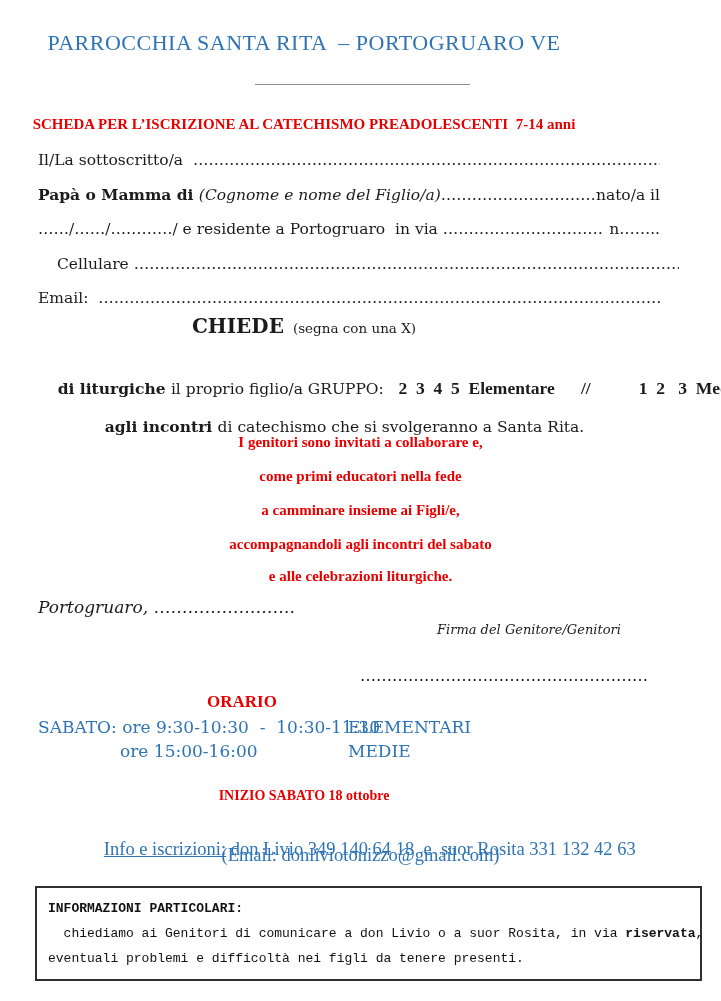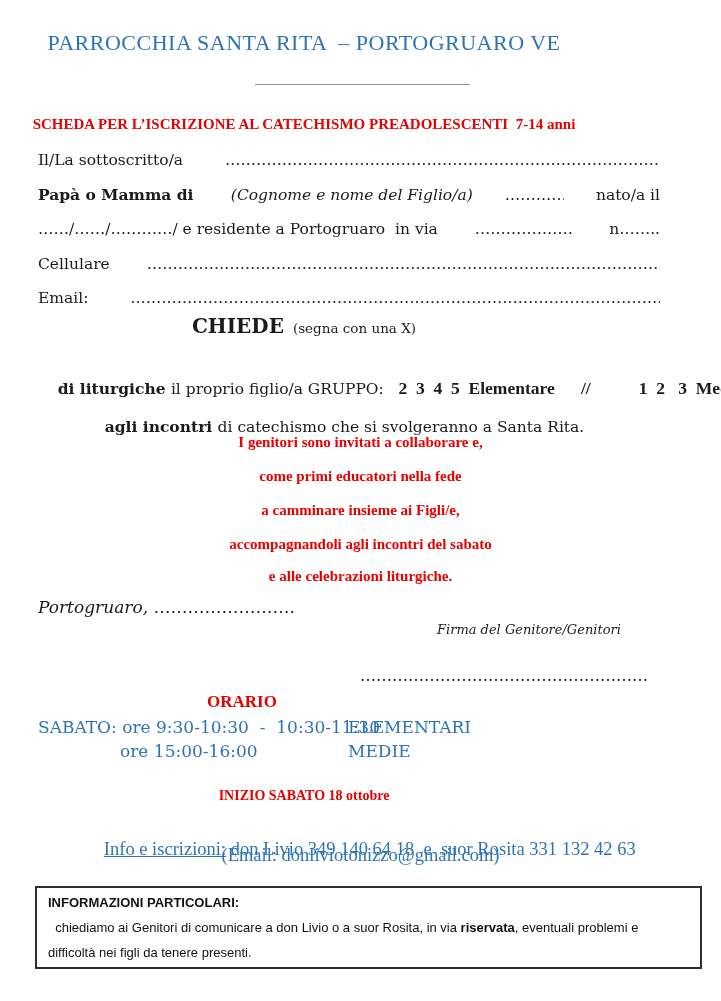--- a/index.html
+++ b/index.html
@@ -29,21 +29,21 @@
   .red-heading {
     top:116px; left:0;
     font-family:"Liberation Serif", serif;
     font-weight:bold; font-size:15px;
     color:#E80000;
   }
   .formline {
     left:38px; width:622px;
     font-size:15.5px;
     display:flex; align-items:baseline;
-    white-space:pre; overflow:hidden;gap:32px;
+    white-space:pre; overflow:hidden;
   }
   .formline .dots {
     flex:1 1 auto; overflow:hidden; white-space:nowrap;
   }
   .b { font-weight:bold; }
   .i { font-style:italic; }
 
   .chiede-line { top:314px; left:0; }
   .chiede-word { font-size:20px; font-weight:bold; }
   .chiede-note { font-size:13.5px; margin-left:9px; }
@@ -84,22 +84,22 @@
   .infoline {
     left:0; width:721px; text-align:center;
     font-family:"Liberation Serif", serif;
     font-size:18.5px; color:#2E74B5; white-space:pre;
   }
   .info-label { text-decoration:underline; }
 
   .note-box {
     top:886px; left:35px; width:667px;
     border:2px solid #2f2f2f;
-    padding:2px 11px;
-    font-family:Liberation Sans, sans-serif;
+    padding:8px 11px;
+    font-family:Liberation Mono, monospace;
     font-size:13px; line-height:25px; color:#111;
   }
 </style>
 </head>
 <body>
 
 <div class="page">
 
   <div class="abs title center pre">PARROCCHIA SANTA RITA  – PORTOGRUARO VE</div>
 
@@ -118,21 +118,21 @@
     <span class="dots">……………………………………………………… ………………………………………………………</span>
     <span>nato/a il</span>
   </div>
 
   <div class="abs formline" style="top:220px;">
     <span>……/……/…………/ e residente a Portogruaro  in via </span>
     <span class="dots">………………………………………………………………………………………….. </span>
     <span> n……..</span>
   </div>
 
-  <div class="abs formline" style="top:255px;">
+  <div class="abs formline" style="top:255px;margin-left:19px;">
     <span>Cellulare </span>
     <span class="dots">………………………………………………………………………………………………………………………………………………..</span>
   </div>
 
   <div class="abs formline" style="top:289px;">
     <span>Email:  </span>
     <span class="dots">…………………………………………………………………………………………………………………………………………………</span>
   </div>
 
   <div class="abs chiede-line center">

